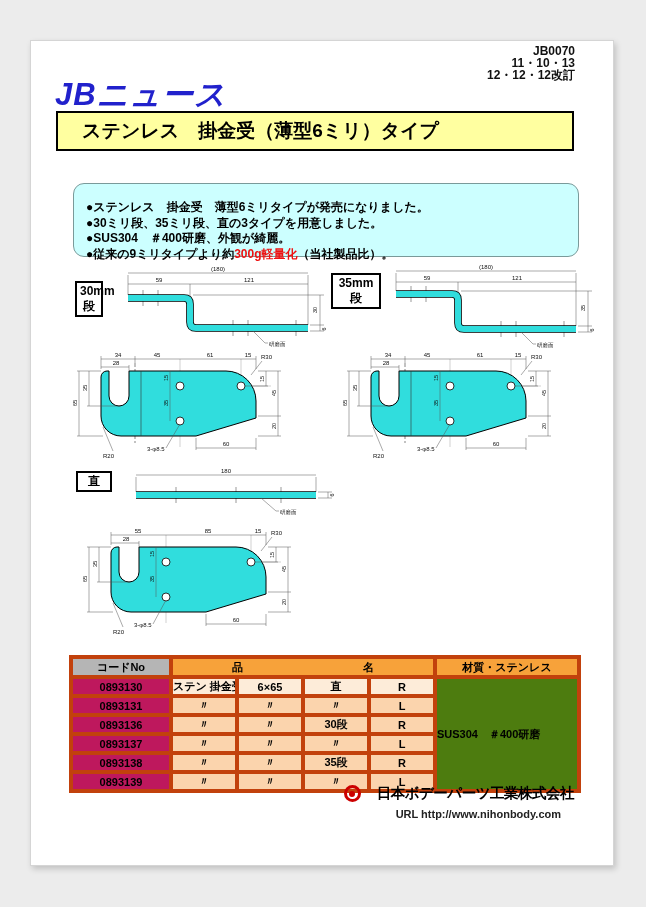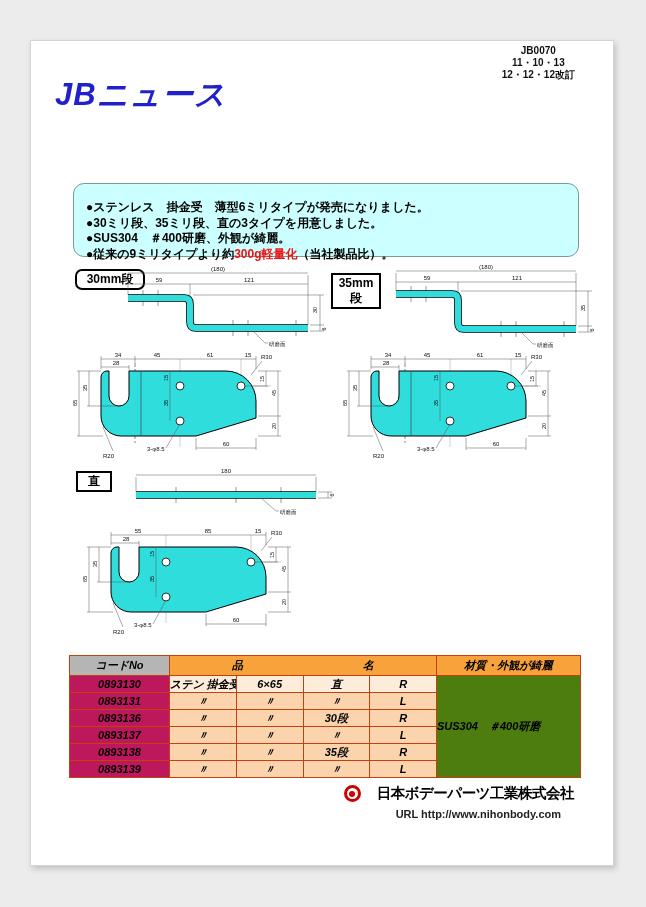--- a/index.html
+++ b/index.html
@@ -1,21 +1,21 @@
 <!DOCTYPE html>
 <html><head>
 <meta charset="utf-8">
 <style>
   * { margin:0; padding:0; box-sizing:border-box; }
   html,body { width:646px; height:907px; background:#ececec; font-family:"Liberation Sans", sans-serif; }
   .page { position:absolute; left:30px; top:40px; width:584px; height:826px; background:#ffffff;
           border:1px solid #d5d5d5; box-shadow:2px 3px 6px rgba(0,0,0,0.18); }
   .abs { position:absolute; }
 
-  .doc-info { right:38px; top:4px; text-align:center; font-size:10px; font-weight:bold; line-height:12px; color:#111; }
+  .doc-info { right:38px; top:4px; text-align:right; font-size:12px; font-weight:bold; line-height:12px; color:#111; }
   .brand { left:24px; top:33px; font-size:31px; font-weight:bold; font-style:italic; color:#2121cc; letter-spacing:1px; }
   .title-box { left:25px; top:70px; width:518px; height:40px; background:#ffffa0; border:2px solid #000;
                font-size:19px; font-weight:bold; color:#000; line-height:36px; padding-left:24px; }
   .bullet-box { left:42px; top:142px; width:506px; height:74px; background:#ccffff; border:1px solid #7a9a9a;
                 border-radius:11px; padding:16px 12px; font-size:12px; font-weight:bold; line-height:15.5px; color:#000; }
   .red { color:#ee1111; }
 
   .dlabel { border:2px solid #000; background:#fff; font-size:12px; font-weight:bold; text-align:center; line-height:15px; padding:1px 3px; }
 
   
@@ -27,21 +27,21 @@
   .cl    { stroke:#999; stroke-width:0.45; }
   .dash  { stroke:#333; stroke-width:0.6; stroke-dasharray:4 2; }
   .thin  { stroke:#333; stroke-width:0.6; }
   .tick  { stroke:#333; stroke-width:0.5; }
   .dtx   { font-size:6px; fill:#111; font-family:"Liberation Sans",sans-serif; }
   .dtx5  { font-size:5.5px; fill:#111; font-family:"Liberation Sans",sans-serif; }
   text.mid { text-anchor:middle; }
 
   
   table.parts { border-collapse:collapse; table-layout:fixed; width:512px; font-size:11px; font-weight:bold; color:#000; }
-  table.parts th, table.parts td { border:1px solid #c2410c; height:17px; padding:0 0; overflow:hidden; white-space:nowrap;font-style:italic; }
+  table.parts th, table.parts td { border:4px solid #c2410c; height:17px; padding:0 0; overflow:hidden; white-space:nowrap; }
   table.parts th { height:20px; }
   .th-code { background:#b5b5b5; width:100px; text-align:center; }
   .th-name { background:#f7a23a; }
   .th-mat  { background:#f7a23a; width:144px; text-align:center; }
   .name-head { display:flex; justify-content:center; gap:120px; }
   td.code { background:#be185d; text-align:center; }
   td.nm { border-right:none; }
   td.sz { border-left:none; border-right:none; text-align:center; width:58px; }
   td.tp { border-left:none; border-right:none; text-align:center; width:46px; }
   td.rl { border-left:none; text-align:center; width:30px; }
@@ -62,29 +62,30 @@
 <div class="page">
 
   <div class="abs doc-info">
     <div>JB0070</div>
     <div>11・10・13</div>
     <div>12・12・12改訂</div>
   </div>
 
   <div class="abs brand">JBニュース</div>
 
+  <div class="abs title-box">ステンレス　掛金受（薄型6ミリ）タイプ</div>
 
   <div class="abs bullet-box">
     <div>●ステンレス　掛金受　薄型6ミリタイプが発売になりました。</div>
     <div>●30ミリ段、35ミリ段、直の3タイプを用意しました。</div>
     <div>●SUS304　＃400研磨、外観が綺麗。</div>
     <div><span>●従来の9ミリタイプより約</span><span class="red">300g軽量化</span><span>（当社製品比）。</span></div>
   </div>
 
-  <div class="abs dlabel" style="left:44px; top:228px; width:70px;border-radius:7px;">30mm段</div>
+  <div class="abs dlabel" style="left:44px; top:240px; width:28px;">30mm段</div>
 
   <svg class="abs" style="left:82px; top:222px;" width="220" height="92" viewBox="0 0 220 92">
     <line class="dim" x1="15" y1="12" x2="15" y2="32"></line>
       <line class="dim" x1="195" y1="12" x2="195" y2="62"></line>
     <line class="dim" x1="15" y1="10" x2="195" y2="10"></line>
       <text class="dtx mid" x="105" y="8">(180)</text>
     <line class="dim" x1="77" y1="21" x2="77" y2="35"></line>
     <line class="dim" x1="15" y1="21" x2="195" y2="21"></line>
     <text class="dtx mid" x="46" y="19">59</text>
     <text class="dtx mid" x="136" y="19">121</text>
@@ -311,21 +312,21 @@
   <table class="parts abs" style="left:38px; top:614px;">
     <tbody>
         <tr>
       <th class="th-code">コードNo</th>
       <th class="th-name" colspan="4">
         <div class="name-head">
               <span>品</span>
               <span>名</span>
             </div>
       </th>
-      <th class="th-mat">材質・外観が綺麗</th>
+      <th class="th-mat">材質・ステンレス</th>
     </tr>
     <tr class="r1">
       <td class="code">0893130</td>
       <td class="nm shade">ステン 掛金受 規格型</td>
       <td class="sz shade">6×65</td>
       <td class="tp shade">直</td>
       <td class="rl shade">R</td>
       <td class="mat" rowspan="6">SUS304　＃400研磨</td>
     </tr>
     <tr class="rn">

